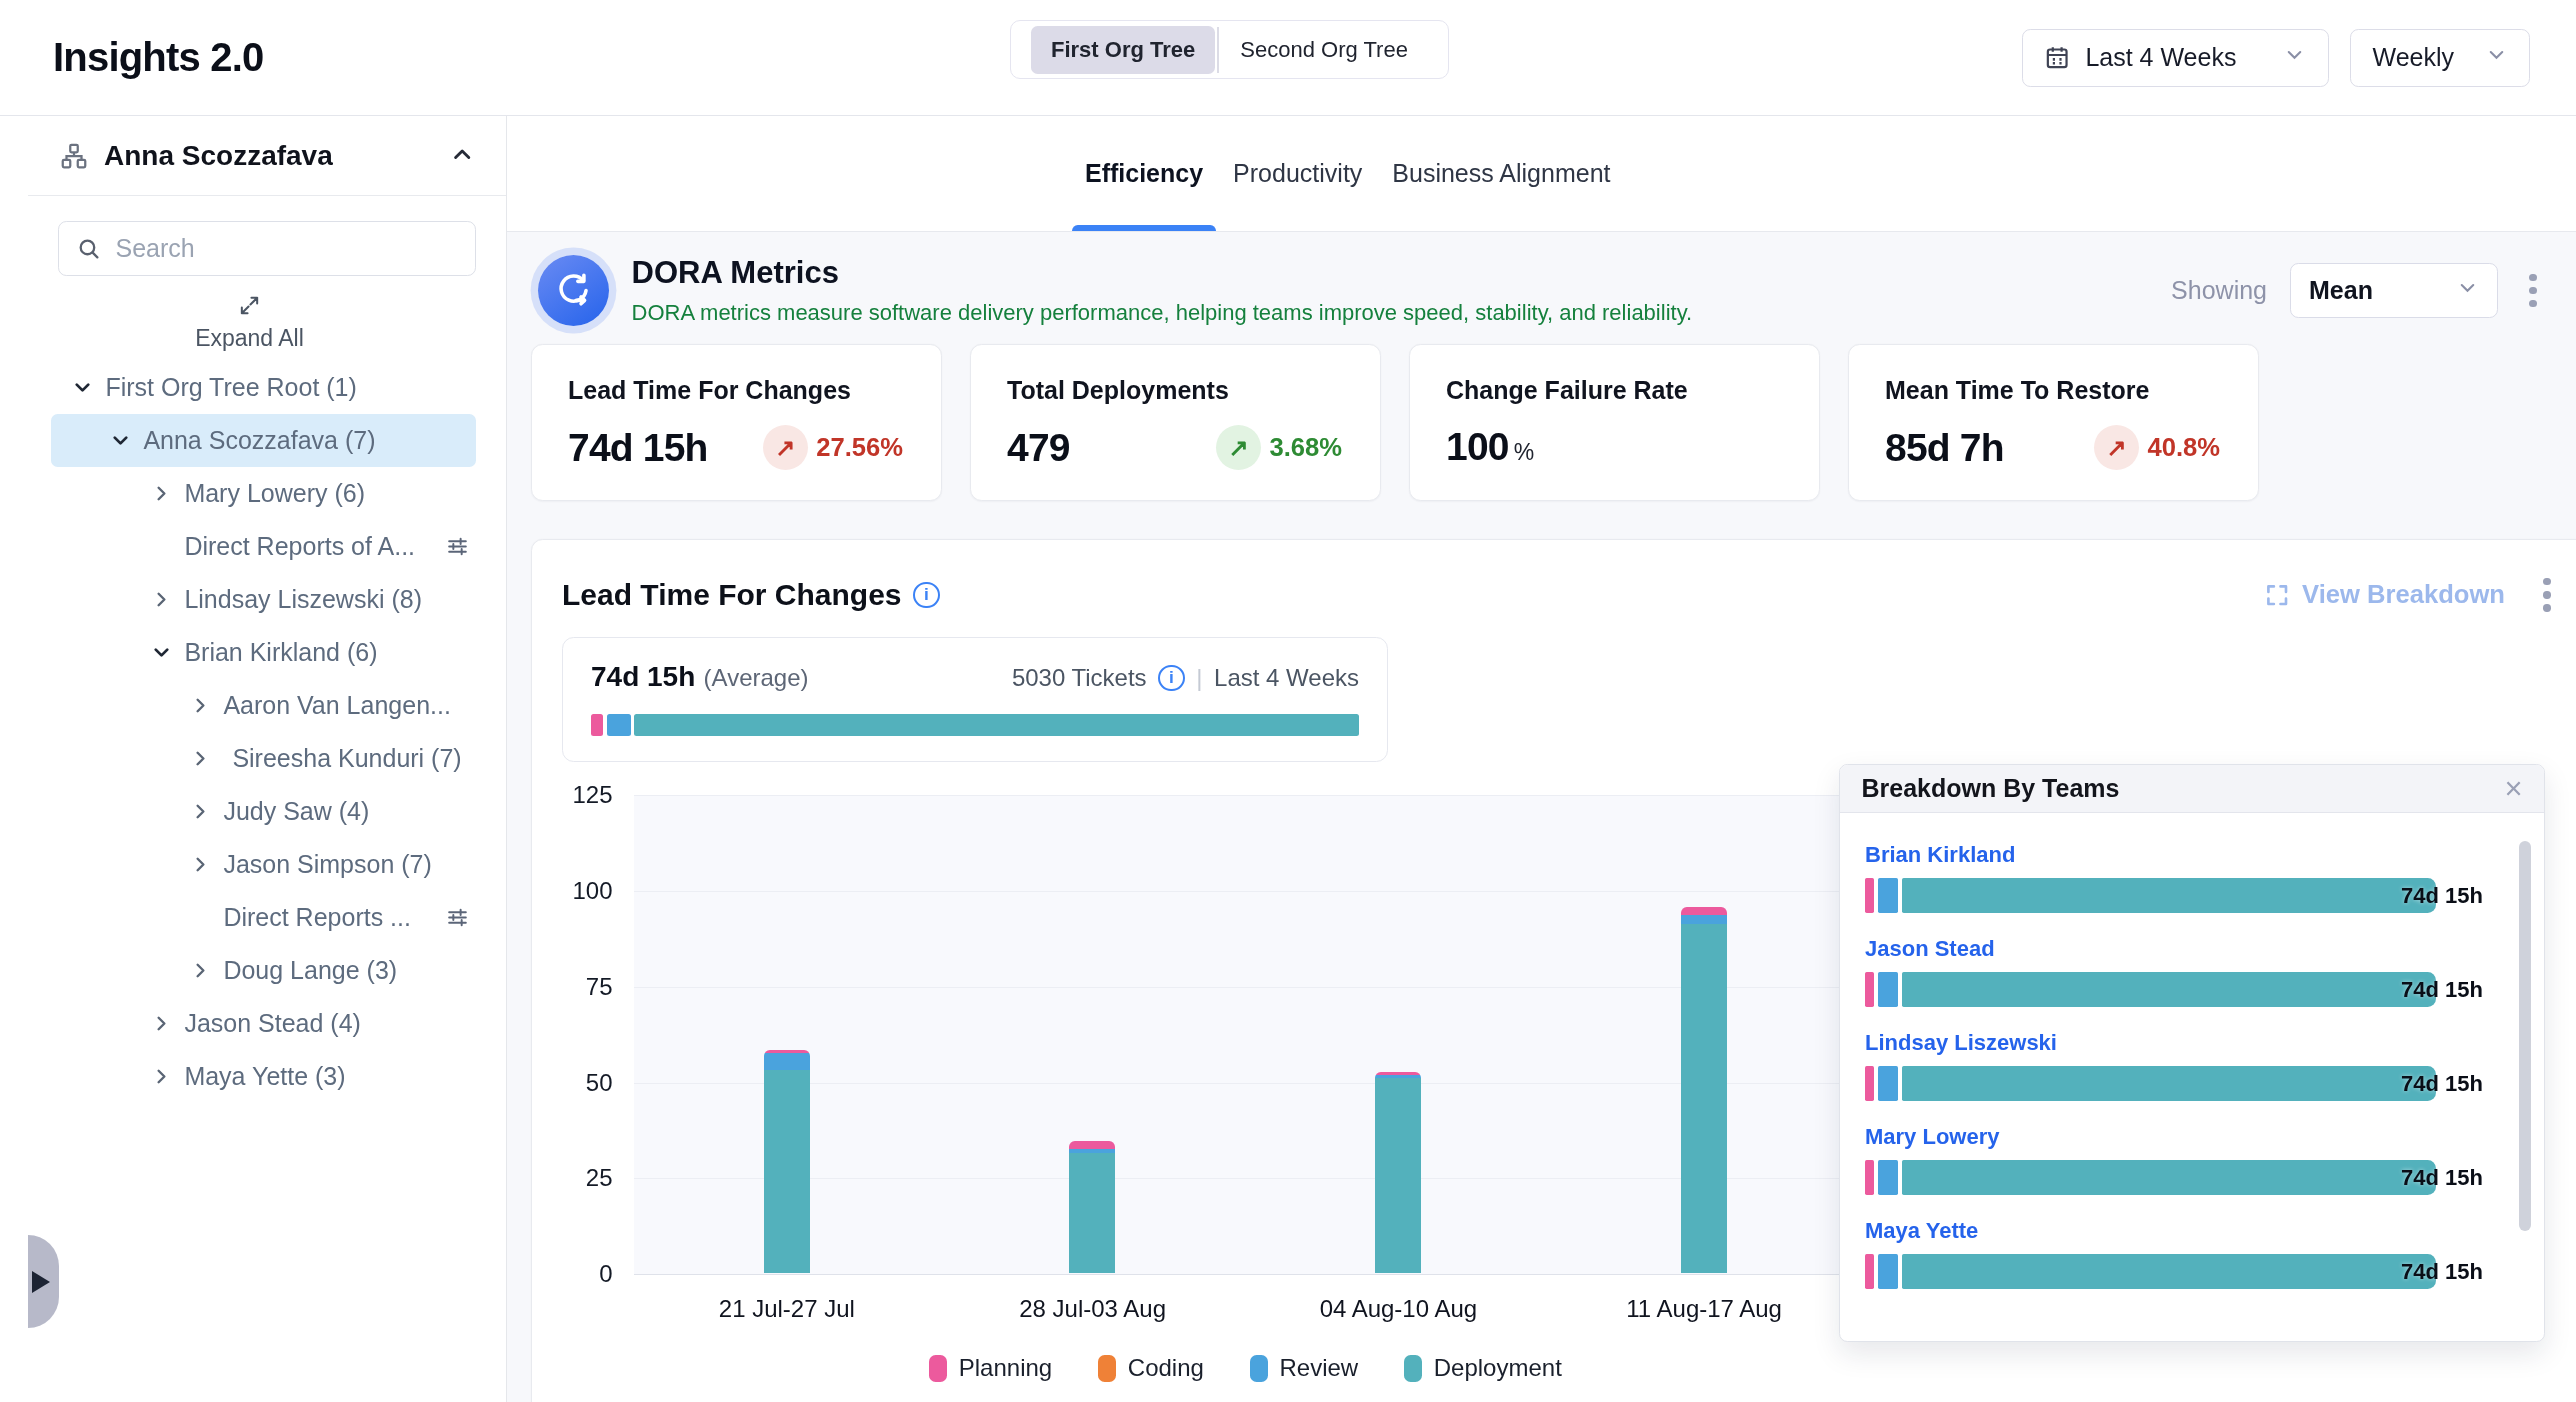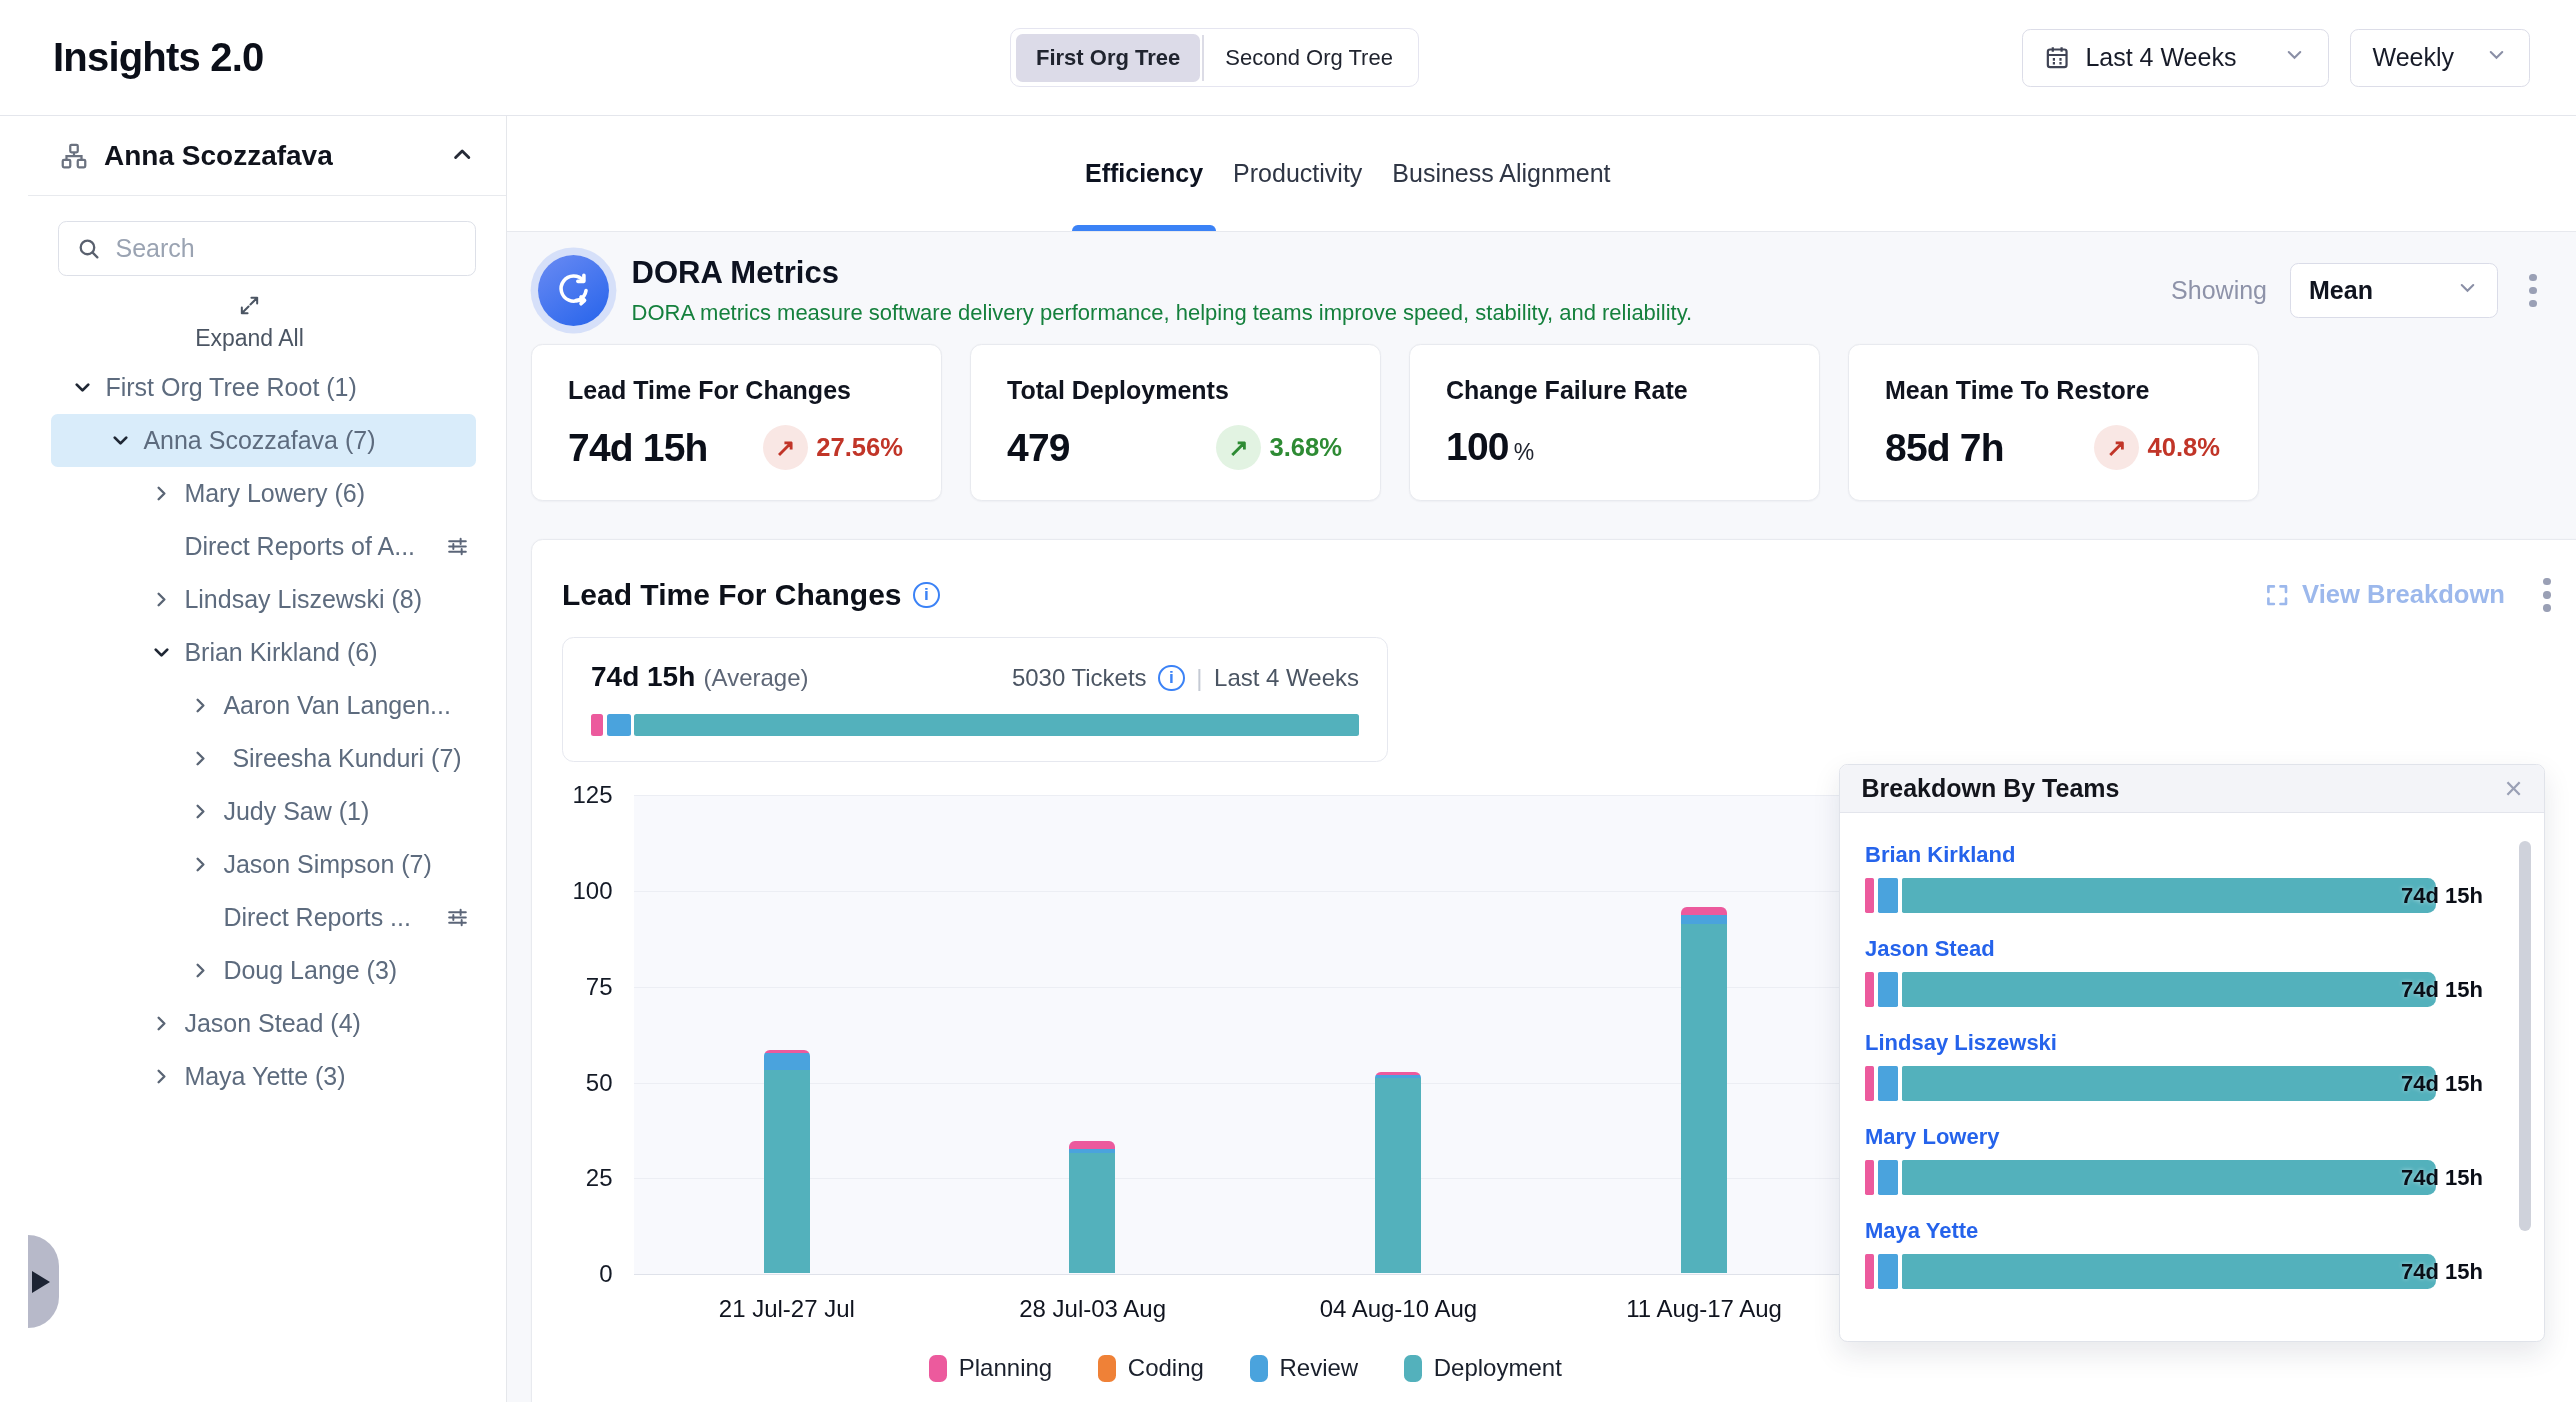--- a/index.html
+++ b/index.html
@@ -3,22 +3,22 @@
 <meta charset="utf-8">
 <style>
   * { margin:0; padding:0; box-sizing:border-box; }
   html,body { width:2576px; height:1403px; overflow:hidden; background:#fff;
     font-family:"Liberation Sans", sans-serif; color:#0b0f19; }
 
   
   .topbar { height:116px; display:flex; align-items:center; padding:0 46px 0 53px;
     border-bottom:0.8px solid #e4e6ec; position:relative; background:#fff; }
   .app-title { font-size:40px; font-weight:800; letter-spacing:-0.8px; }
-  .toggle-group { position:absolute; left:1010px; top:28px; height:59px; display:flex; align-items:center;
-    border:1.7px solid #e5e5f0; border-radius:10px; padding:5px; background:#fff; }
+  .toggle-group { position:absolute; left:1010px; top:20px; height:59px; display:flex; align-items:center;
+    border:1.7px solid #e5e5f0; border-radius:10px; padding:20px; background:#fff; }
   .toggle-btn { border:none; background:transparent; font-family:inherit; font-size:22px; color:#20242f;
     padding:0 20px; height:48px; border-radius:6.6px; cursor:pointer; white-space:nowrap; }
   .toggle-btn.active { background:#dcdbe8; font-weight:700; }
   .toggle-sep { width:1.7px; height:46px; background:#dcdce6; margin:0 1.7px; }
   .top-controls { margin-left:auto; display:flex; gap:21.5px; }
   .select-pill { height:58px; border:1.7px solid #dcdde8; border-radius:8.3px; background:#fff;
     display:flex; align-items:center; gap:15px; padding:0 21.5px; font-size:25px; color:#171b28; }
   .select-pill .chev-down { margin-left:auto; }
   .pill-daterange { width:307px; }
   .pill-granularity { width:180px; }
@@ -279,21 +279,21 @@
             </svg>
           </span>
           <span class="tree-label">Sireesha Kunduri (7)</span>
         </div>
         <div class="tree-row" style="padding-left: 159px;">
           <span class="chev">
             <svg width="23" height="23" viewBox="0 0 24 24" fill="none" stroke="#5a6575" stroke-width="2.5" stroke-linecap="round" stroke-linejoin="round">
               <path d="M9 6l6 6-6 6"></path>
             </svg>
           </span>
-          <span class="tree-label">Judy Saw (1)</span>
+          <span class="tree-label">Judy Saw (4)</span>
         </div>
         <div class="tree-row" style="padding-left: 159px;">
           <span class="chev">
             <svg width="23" height="23" viewBox="0 0 24 24" fill="none" stroke="#5a6575" stroke-width="2.5" stroke-linecap="round" stroke-linejoin="round">
               <path d="M9 6l6 6-6 6"></path>
             </svg>
           </span>
           <span class="tree-label">Jason Simpson (7)</span>
         </div>
         <div class="tree-row" style="padding-left: 159px;">

